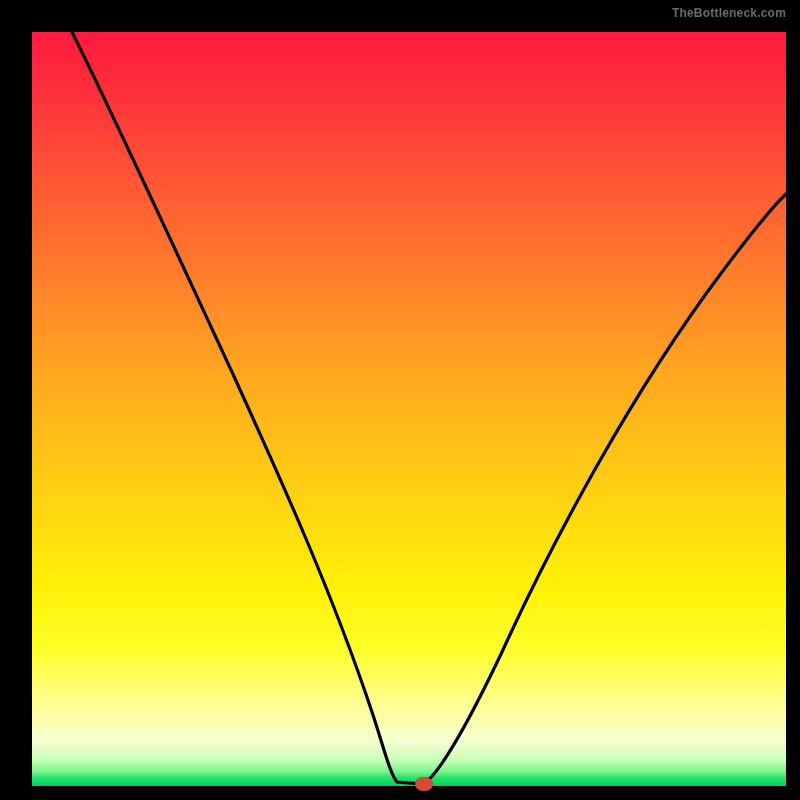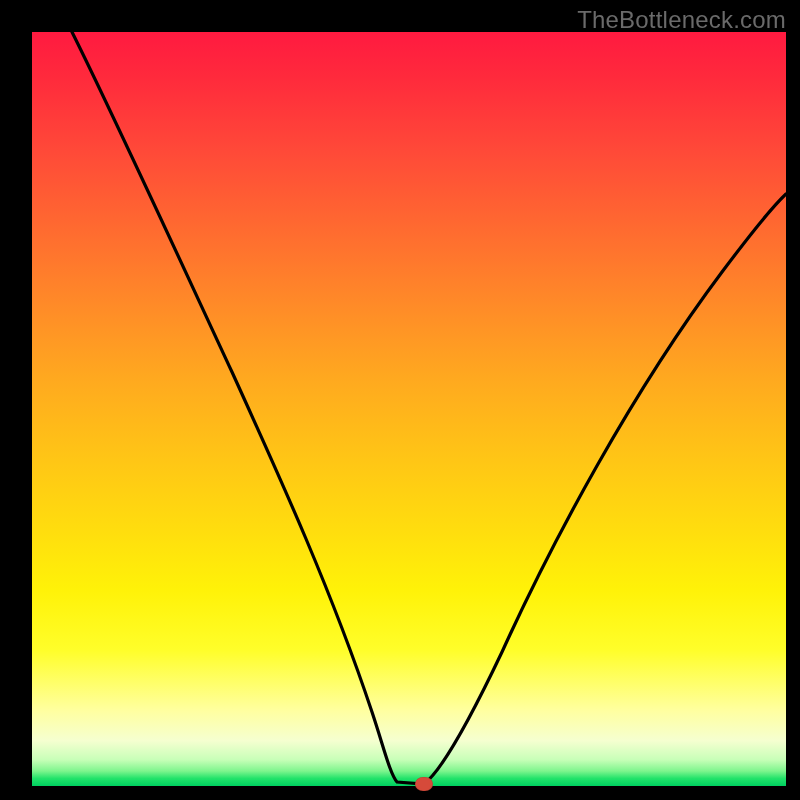--- a/index.html
+++ b/index.html
@@ -58,23 +58,23 @@
     background: #d64a3a;
     border-radius: 8px / 7px;
     transform: translate(-50%, -50%);
     box-shadow: 0 0 0 0.5px rgba(0,0,0,0.15) inset;
   }
   .watermark {
     position: absolute;
     top: 6px;
     right: 14px;
     color: #6a6a6a;
-    font-size: 24px;
+    font-size: 12px;
     letter-spacing: 0.2px;
-    font-weight: 400;
+    font-weight: 700;
   }
 </style>
 </head>
 <body>
 
 <div class="frame">
 
   <div class="plot-area">
 
     <svg class="curve" viewBox="0 0 754 754" preserveAspectRatio="none">

